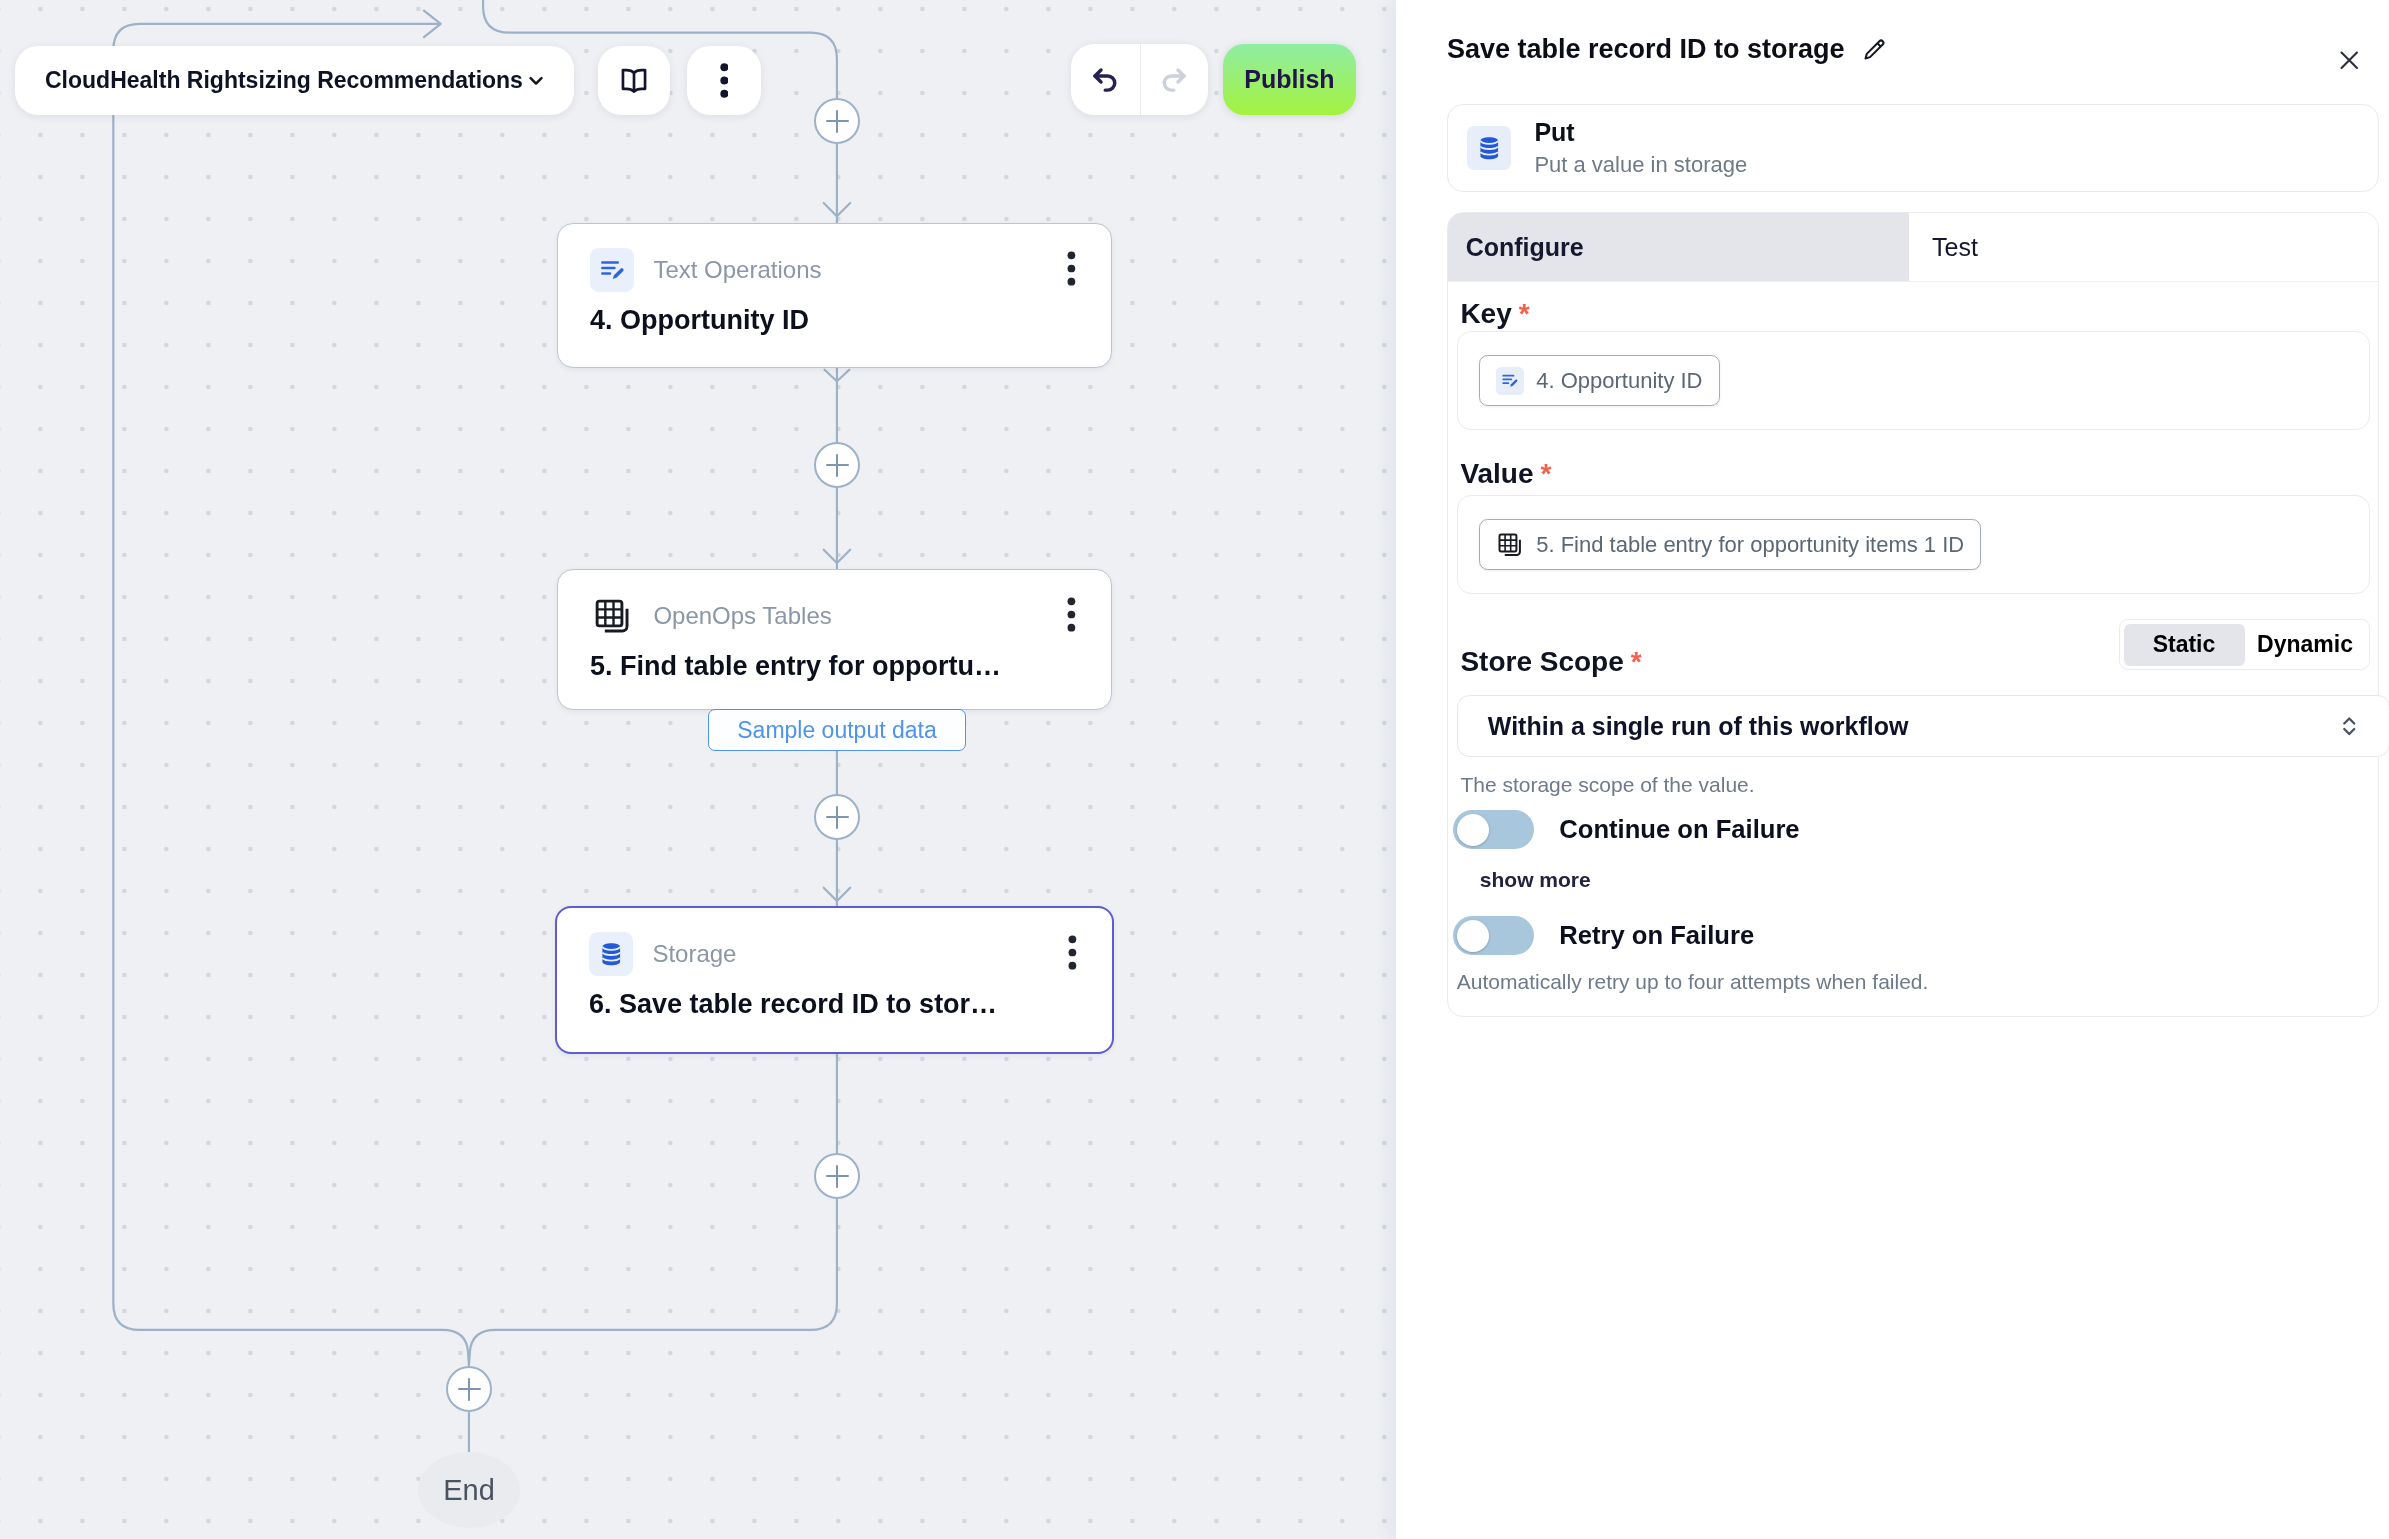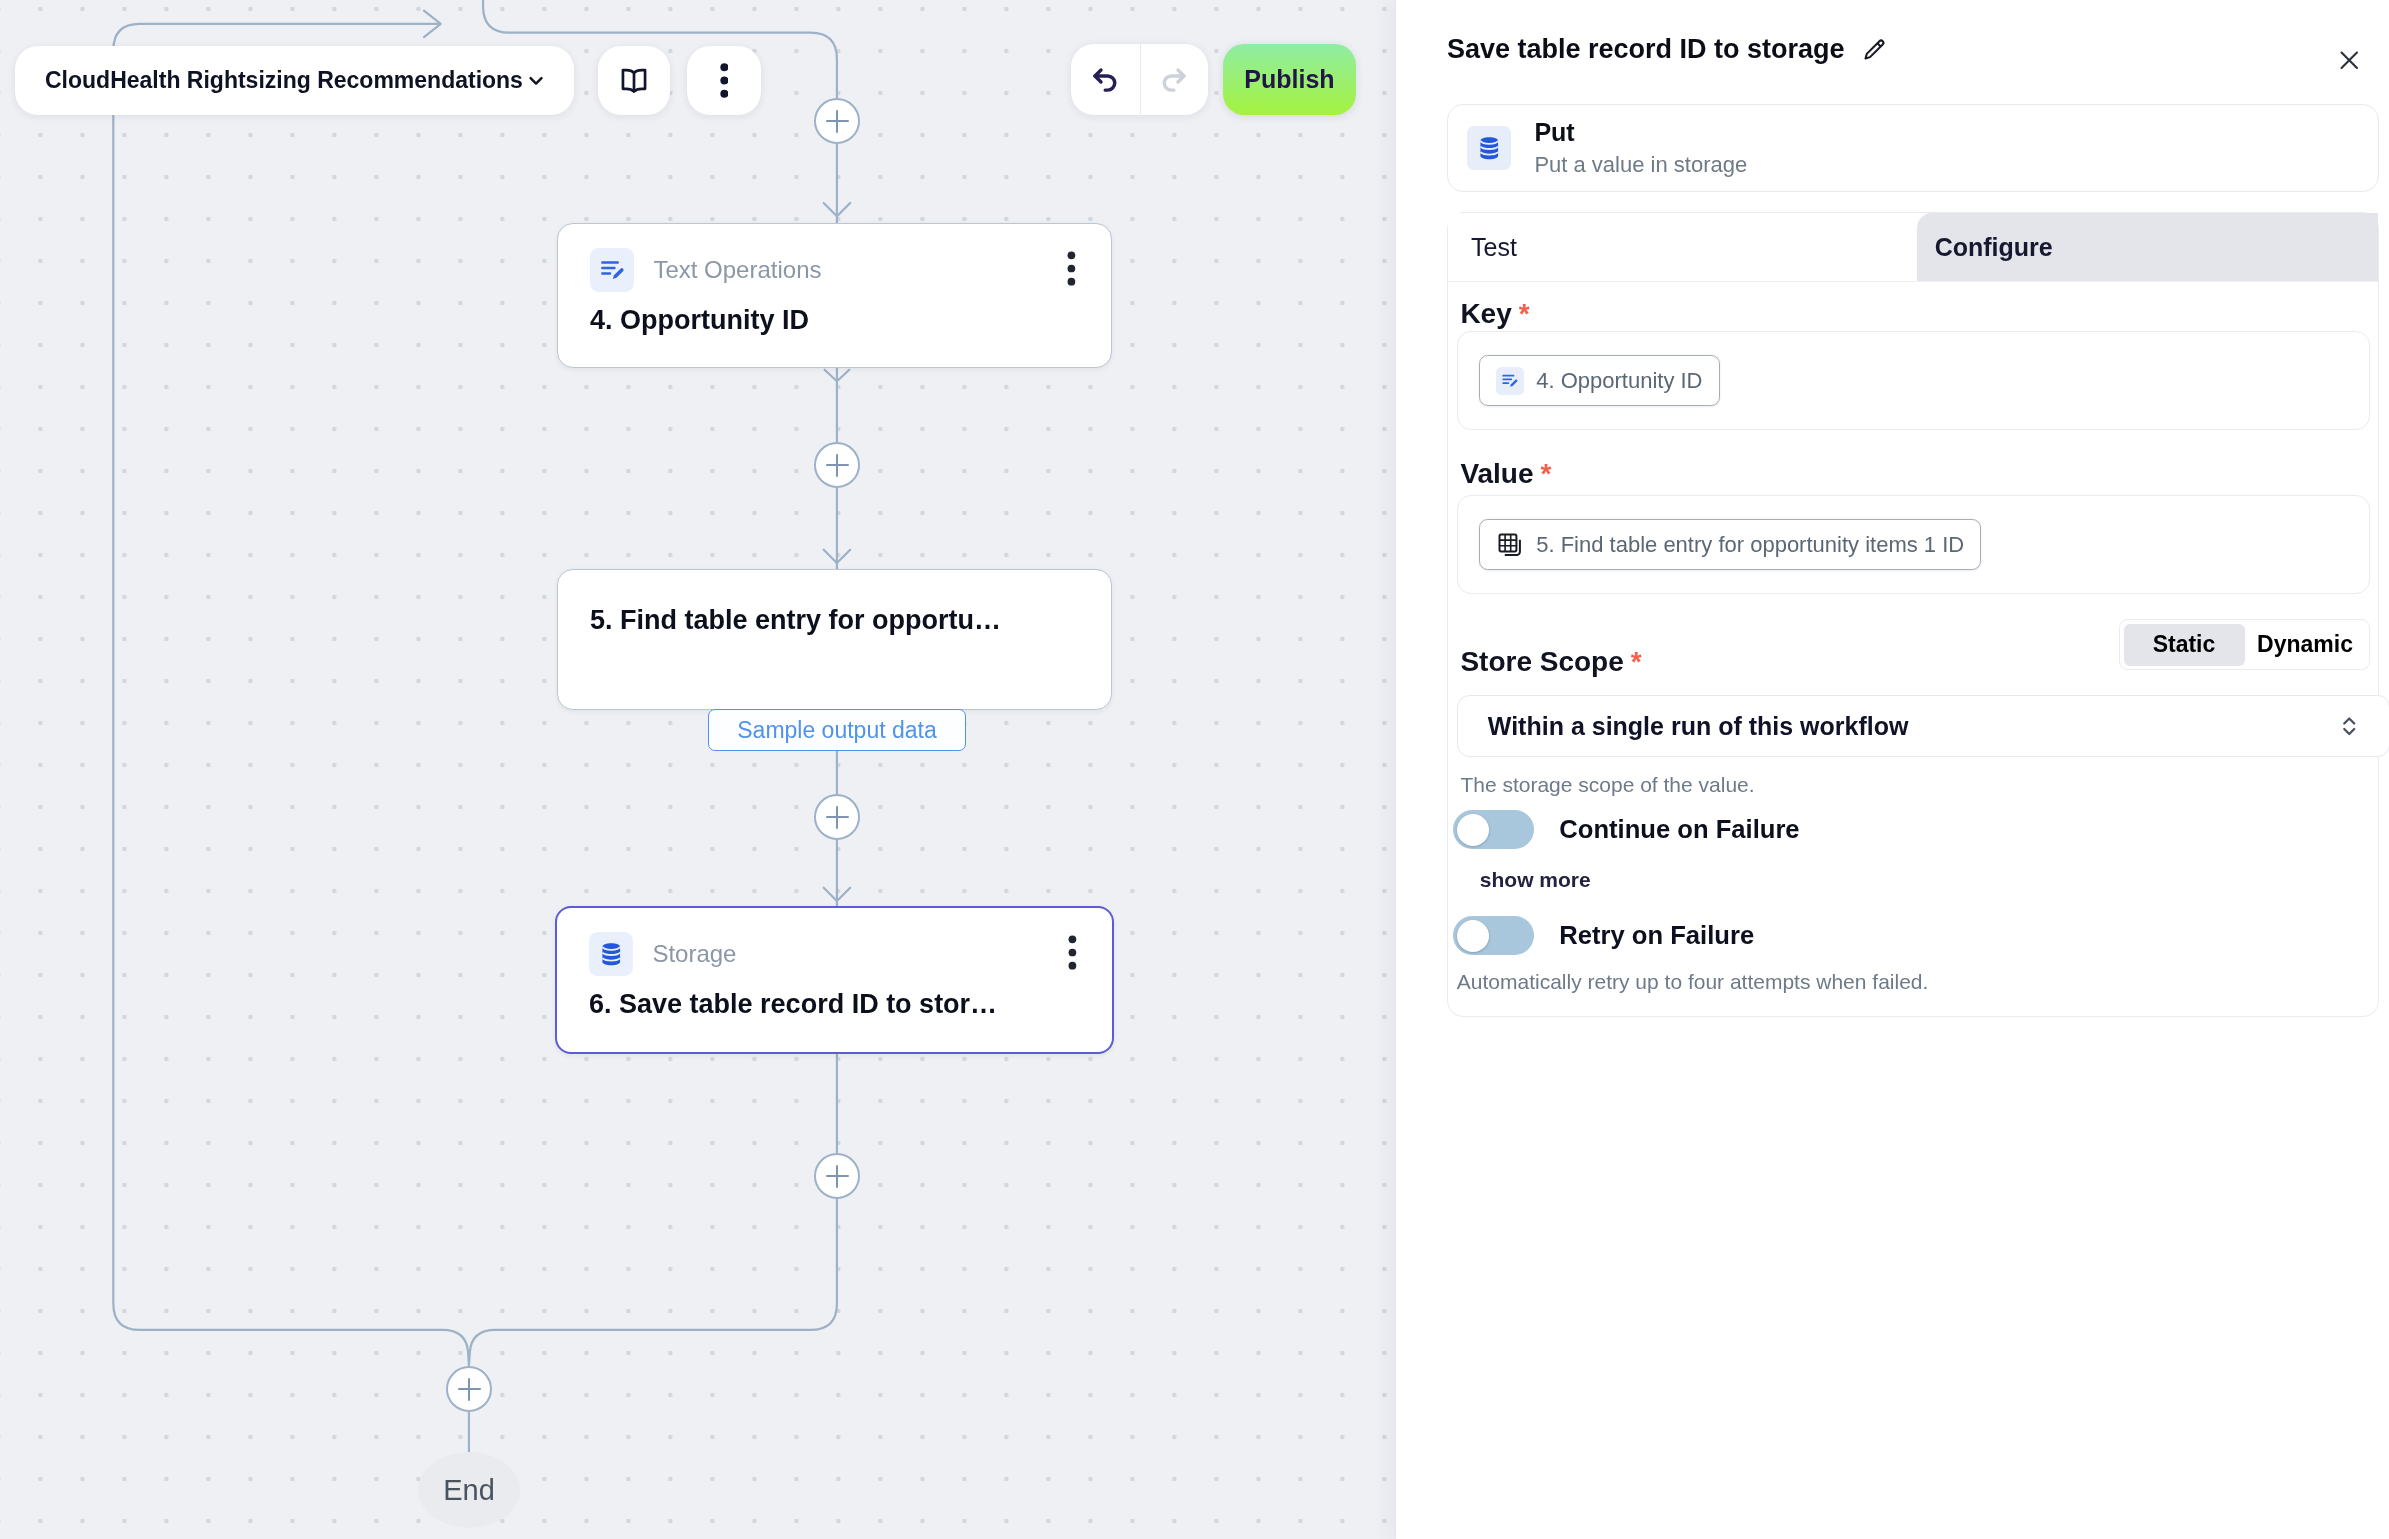--- a/index.html
+++ b/index.html
@@ -186,20 +186,37 @@
               <circle cx="5" cy="7" r="4.4" fill="#20252f"></circle>
               <circle cx="5" cy="22" r="4.4" fill="#20252f"></circle>
               <circle cx="5" cy="37" r="4.4" fill="#20252f"></circle>
             </svg>
         </span>
       </div>
       <div class="node-step">4. Opportunity ID</div>
     </div>
 
     <div class="node" style="left:557px; top:569px; height:141px;">
+      <div class="node-row">
+        <span class="node-icon-plain">
+          <svg width="41" height="41" viewBox="0 0 24 24" fill="none" stroke="#181c22" stroke-width="1.7" stroke-linejoin="round">
+              <rect x="3" y="3" width="14.5" height="14.5" rx="1.4"></rect>
+              <path d="M3 7.8h14.5M3 12.6h14.5M7.8 3v14.5M12.6 3v14.5" stroke-width="1.4"></path>
+              <path d="M20.5 7.5v10.2a2.8 2.8 0 0 1-2.8 2.8H7.5"></path>
+            </svg>
+        </span>
+        <span class="node-title">OpenOps Tables</span>
+        <span class="node-kebab">
+          <svg width="8.8" height="39" viewBox="0 0 10 44">
+              <circle cx="5" cy="7" r="4.4" fill="#20252f"></circle>
+              <circle cx="5" cy="22" r="4.4" fill="#20252f"></circle>
+              <circle cx="5" cy="37" r="4.4" fill="#20252f"></circle>
+            </svg>
+        </span>
+      </div>
       <div class="node-step">5. Find table entry for opportu…</div>
     </div>
 
     <div class="sample-tag">Sample output data</div>
 
     <div class="node selected" style="left:555px; top:906px; width:559px; height:148px;">
       <div class="node-row">
         <span class="node-icon-tile">
           <svg width="26.5" height="26.5" viewBox="0 0 24 24">
               <path d="M4 5c0-1.7 3.6-3 8-3s8 1.3 8 3v14c0 1.7-3.6 3-8 3s-8-1.3-8-3z" fill="#2358d8"></path>
@@ -281,22 +298,22 @@
           </svg>
       </span>
       <span class="put-texts">
         <div class="put-name">Put</div>
         <div class="put-desc">Put a value in storage</div>
       </span>
     </div>
 
     <div class="main-card">
       <div class="tabs">
+        <span class="tab active">Configure</span>
         <span class="tab inactive">Test</span>
-        <span class="tab active">Configure</span>
       </div>
 
       <div class="field-label" style="top:85px;">
         <span>Key</span><span class="req">*</span>
       </div>
       <div class="big-input" style="top:118px;">
         <span class="chip">
           <span class="chip-tile">
             <svg width="17.7" height="17.7" viewBox="0 0 24 24" fill="none">
                 <path d="M3 5h14M3 10h11M3 15h7" stroke="#2f66dd" stroke-width="2.4" stroke-linecap="round"></path>

